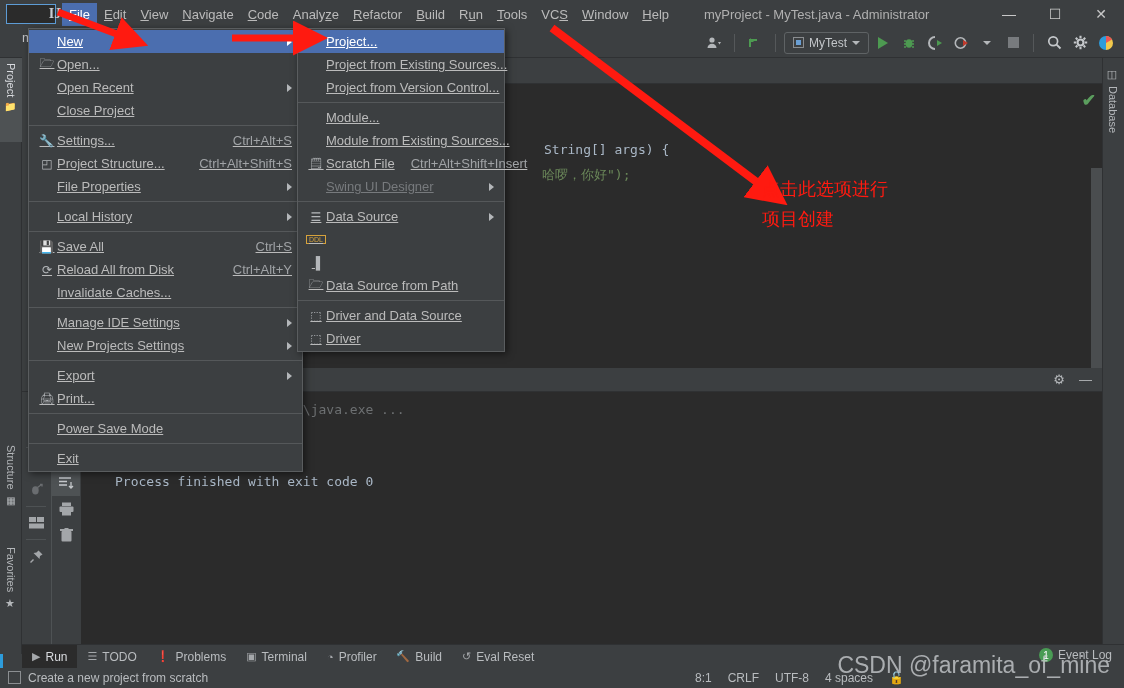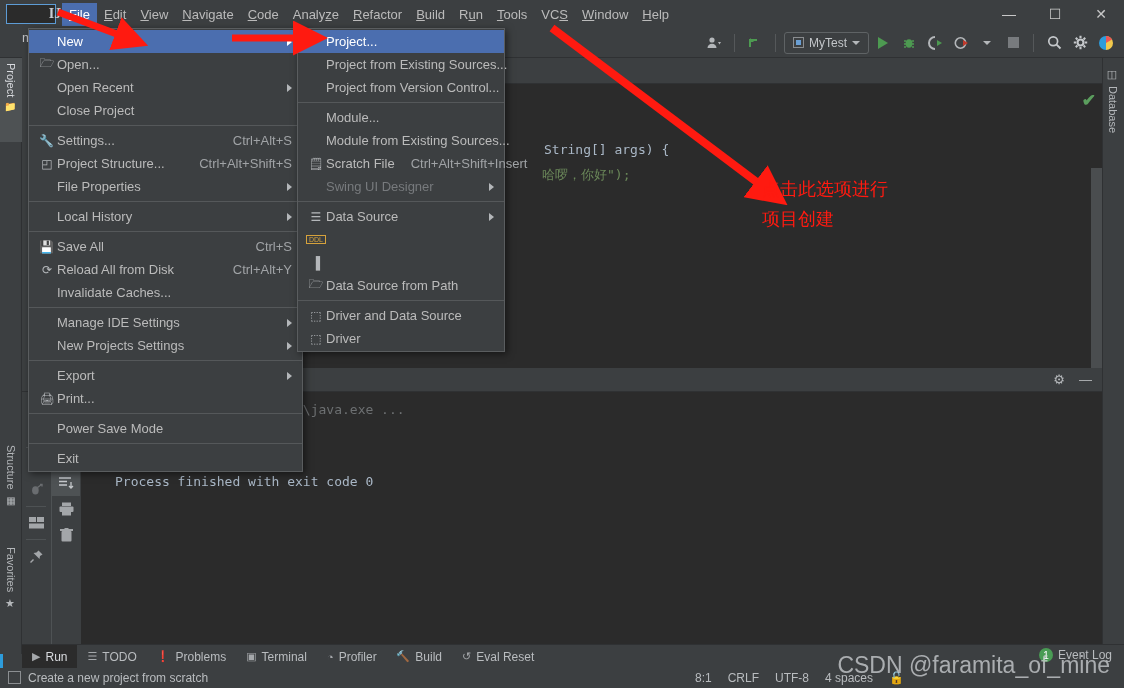--- a/index.html
+++ b/index.html
@@ -198,20 +198,21 @@
   .menu-popup {
     position: absolute; background: #3c3f41; border: 1px solid #5a5d5f;
     box-shadow: 2px 2px 7px rgba(0,0,0,.5); padding: 1px 0; z-index: 40;
   }
   #file-menu { left: 28px; top: 28px; width: 275px; }
   #new-submenu { left: 297px; top: 28px; width: 208px; }
   .mi {
     position: relative; display: flex; align-items: center;
     height: 23px; padding: 0 10px 0 8px; font-size: 13px; color: #bbbbbb;
     white-space: nowrap;
+    text-decoration: underline;
   }
   .mi.sel { background: #4b6eaf; color: #ffffff; }
   .mi.disabled { color: #777a7d; justify-content: space-between; }
   .mi .mi-ico {
     width: 20px; display: flex; align-items: center; justify-content: center;
     font-size: 12px; color: #b4b7ba; flex: 0 0 20px;
   }
   .mi .mi-label { flex: 1; }
   .mi .mi-shortcut { color: #a0a3a6; font-size: 13px; margin-left: 16px; }
   .mi .mi-arrow {
@@ -252,20 +253,21 @@
         <div class="menu-item"><u>C</u>ode</div>
         <div class="menu-item">Analy<u>z</u>e</div>
         <div class="menu-item"><u>R</u>efactor</div>
         <div class="menu-item"><u>B</u>uild</div>
         <div class="menu-item">R<u>u</u>n</div>
         <div class="menu-item"><u>T</u>ools</div>
         <div class="menu-item">VC<u>S</u></div>
         <div class="menu-item"><u>W</u>indow</div>
         <div class="menu-item"><u>H</u>elp</div>
       </div>
+    <div class="window-title">myProject - MyTest.java - Administrator</div>
   </div>
   <div class="win-controls">
     <div class="win-btn">—</div>
     <div class="win-btn">☐</div>
     <div class="win-btn">✕</div>
   </div>
 
   <div class="toolbar">
     <div class="tb-group">
       <div class="tb-ico">

